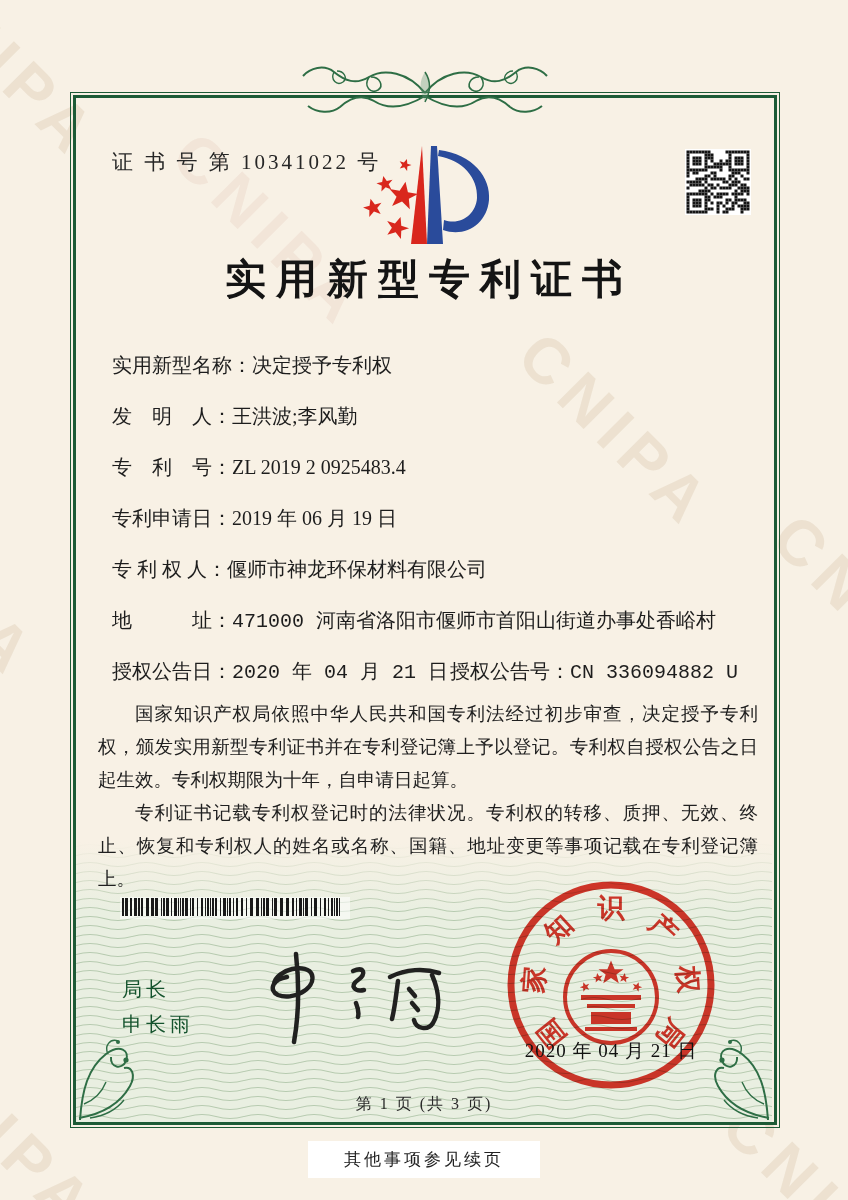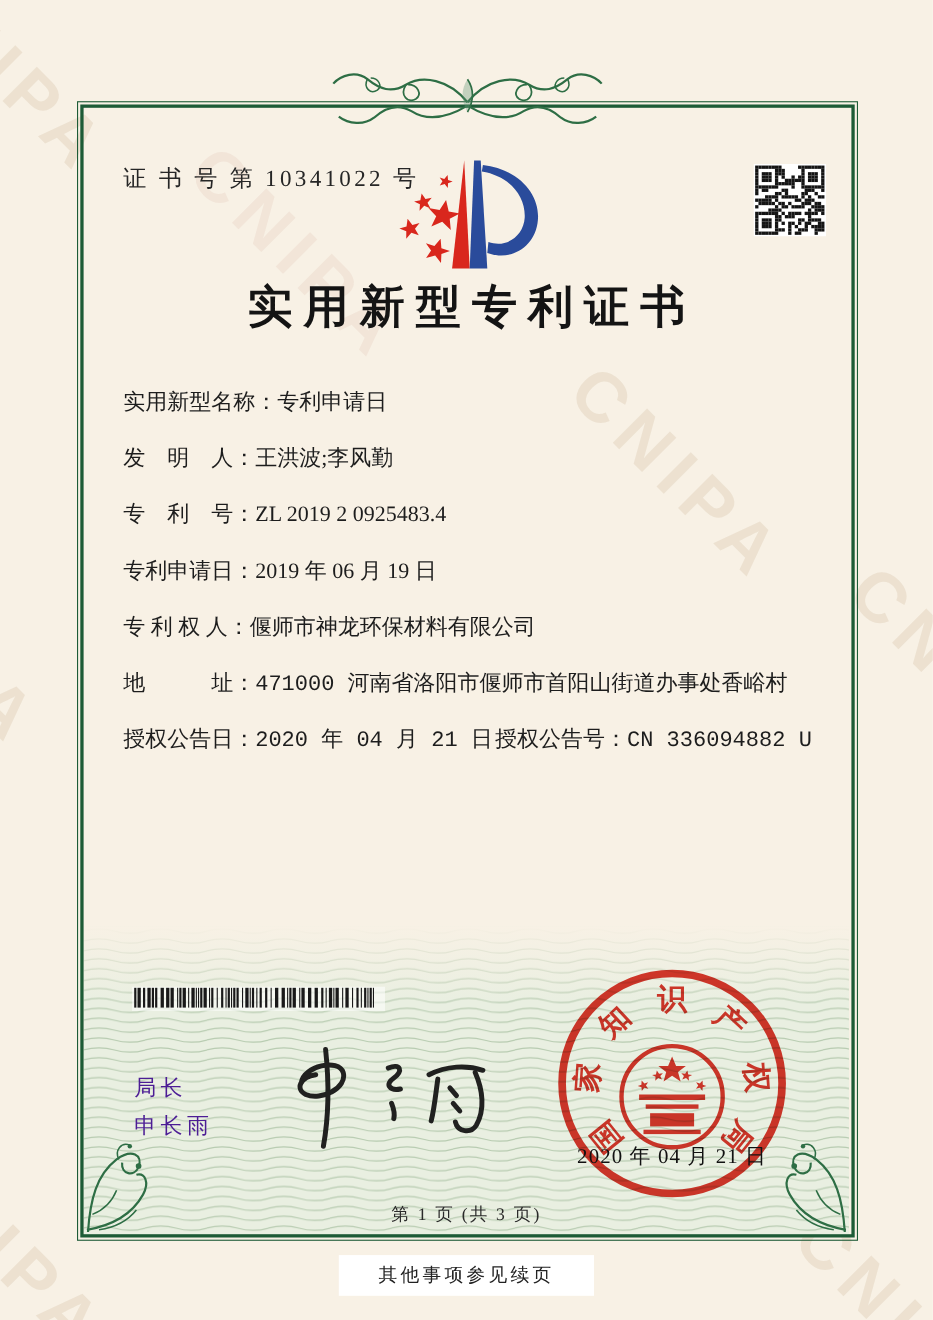--- a/index.html
+++ b/index.html
@@ -57,21 +57,21 @@
     font-size:18.5px;line-height:33px;color:#202020;text-align:justify;
   }
   .paras p{margin:0;text-indent:2em;}
   .barcode{
     position:absolute;left:120px;top:897px;width:226px;height:20px;
     font-size:0;background:rgba(255,255,255,0.55);padding:1px 2px;
   }
   .barcode i{display:inline-block;height:18px;vertical-align:top;}
   .director{
     position:absolute;left:122px;top:972px;
-    font-size:20px;line-height:35px;letter-spacing:4px;color:#4c1d95;
+    font-size:20px;line-height:35px;letter-spacing:4px;color:#14532d;
   }
   .sealdate{
     position:absolute;left:503px;top:1038px;width:216px;text-align:center;
     font-size:19px;letter-spacing:1px;color:#111;
   }
   .pageinfo{
     position:absolute;left:0;top:1094px;width:848px;text-align:center;
     font-size:16px;letter-spacing:2px;color:#2a2a2a;
   }
   .contnote{
@@ -410,21 +410,21 @@
       <rect x="37.5" y="61.5" width="3" height="3"></rect>
       <rect x="40.5" y="61.5" width="3" height="3"></rect>
       <rect x="55.5" y="61.5" width="3" height="3"></rect>
     </g>
 </svg>
 
 <div class="title">实用新型专利证书</div>
 
 <div class="rows">
   <div class="frow" style="top:0;">
-    <span class="flabel">实用新型名称：</span><span class="fvalue">专利申请日</span>
+    <span class="flabel">实用新型名称：</span><span class="fvalue">决定授予专利权</span>
   </div>
   <div class="frow" style="top:51px;">
     <span class="flabel">发　明　人：</span><span class="fvalue">王洪波;李风勤</span>
   </div>
   <div class="frow" style="top:102px;">
     <span class="flabel">专　利　号：</span><span class="fvalue">ZL 2019 2 0925483.4</span>
   </div>
   <div class="frow" style="top:153px;">
     <span class="flabel">专利申请日：</span><span class="fvalue">2019 年 06 月 19 日</span>
   </div>
@@ -436,20 +436,22 @@
   </div>
   <div class="frow" style="top:306px;font-family:Liberation Mono, monospace;">
     <span class="flabel">授权公告日：</span><span class="fvalue">2020 年 04 月 21 日</span>
     <span class="pair2">
       <span class="flabel">授权公告号：</span><span class="fvalue">CN 336094882 U</span>
     </span>
   </div>
 </div>
 
 <div class="paras">
+  <p>国家知识产权局依照中华人民共和国专利法经过初步审查，决定授予专利权，颁发实用新型专利证书并在专利登记簿上予以登记。专利权自授权公告之日起生效。专利权期限为十年，自申请日起算。</p>
+  <p>专利证书记载专利权登记时的法律状况。专利权的转移、质押、无效、终止、恢复和专利权人的姓名或名称、国籍、地址变更等事项记载在专利登记簿上。</p>
 </div>
 
 <div class="barcode" id="barcode"><i style="width: 2px; background: rgb(25, 25, 25);"></i><i style="width: 1px; background: transparent;"></i><i style="width: 3px; background: rgb(25, 25, 25);"></i><i style="width: 2px; background: transparent;"></i><i style="width: 2px; background: rgb(25, 25, 25);"></i><i style="width: 2px; background: transparent;"></i><i style="width: 3px; background: rgb(25, 25, 25);"></i><i style="width: 1px; background: transparent;"></i><i style="width: 2px; background: rgb(25, 25, 25);"></i><i style="width: 1px; background: transparent;"></i><i style="width: 2px; background: rgb(25, 25, 25);"></i><i style="width: 3px; background: transparent;"></i><i style="width: 3px; background: rgb(25, 25, 25);"></i><i style="width: 2px; background: transparent;"></i><i style="width: 3px; background: rgb(25, 25, 25);"></i><i style="width: 1px; background: transparent;"></i><i style="width: 3px; background: rgb(25, 25, 25);"></i><i style="width: 3px; background: transparent;"></i><i style="width: 1px; background: rgb(25, 25, 25);"></i><i style="width: 1px; background: transparent;"></i><i style="width: 2px; background: rgb(25, 25, 25);"></i><i style="width: 1px; background: transparent;"></i><i style="width: 3px; background: rgb(25, 25, 25);"></i><i style="width: 2px; background: transparent;"></i><i style="width: 1px; background: rgb(25, 25, 25);"></i><i style="width: 2px; background: transparent;"></i><i style="width: 3px; background: rgb(25, 25, 25);"></i><i style="width: 1px; background: transparent;"></i><i style="width: 1px; background: rgb(25, 25, 25);"></i><i style="width: 1px; background: transparent;"></i><i style="width: 1px; background: rgb(25, 25, 25);"></i><i style="width: 1px; background: transparent;"></i><i style="width: 2px; background: rgb(25, 25, 25);"></i><i style="width: 1px; background: transparent;"></i><i style="width: 3px; background: rgb(25, 25, 25);"></i><i style="width: 2px; background: transparent;"></i><i style="width: 1px; background: rgb(25, 25, 25);"></i><i style="width: 1px; background: transparent;"></i><i style="width: 2px; background: rgb(25, 25, 25);"></i><i style="width: 3px; background: transparent;"></i><i style="width: 1px; background: rgb(25, 25, 25);"></i><i style="width: 3px; background: transparent;"></i><i style="width: 2px; background: rgb(25, 25, 25);"></i><i style="width: 2px; background: transparent;"></i><i style="width: 1px; background: rgb(25, 25, 25);"></i><i style="width: 1px; background: transparent;"></i><i style="width: 2px; background: rgb(25, 25, 25);"></i><i style="width: 1px; background: transparent;"></i><i style="width: 1px; background: rgb(25, 25, 25);"></i><i style="width: 1px; background: transparent;"></i><i style="width: 2px; background: rgb(25, 25, 25);"></i><i style="width: 1px; background: transparent;"></i><i style="width: 2px; background: rgb(25, 25, 25);"></i><i style="width: 3px; background: transparent;"></i><i style="width: 1px; background: rgb(25, 25, 25);"></i><i style="width: 2px; background: transparent;"></i><i style="width: 3px; background: rgb(25, 25, 25);"></i><i style="width: 1px; background: transparent;"></i><i style="width: 1px; background: rgb(25, 25, 25);"></i><i style="width: 1px; background: transparent;"></i><i style="width: 2px; background: rgb(25, 25, 25);"></i><i style="width: 2px; background: transparent;"></i><i style="width: 1px; background: rgb(25, 25, 25);"></i><i style="width: 2px; background: transparent;"></i><i style="width: 2px; background: rgb(25, 25, 25);"></i><i style="width: 3px; background: transparent;"></i><i style="width: 2px; background: rgb(25, 25, 25);"></i><i style="width: 3px; background: transparent;"></i><i style="width: 1px; background: rgb(25, 25, 25);"></i><i style="width: 3px; background: transparent;"></i><i style="width: 3px; background: rgb(25, 25, 25);"></i><i style="width: 3px; background: transparent;"></i><i style="width: 3px; background: rgb(25, 25, 25);"></i><i style="width: 2px; background: transparent;"></i><i style="width: 1px; background: rgb(25, 25, 25);"></i><i style="width: 1px; background: transparent;"></i><i style="width: 2px; background: rgb(25, 25, 25);"></i><i style="width: 1px; background: transparent;"></i><i style="width: 3px; background: rgb(25, 25, 25);"></i><i style="width: 3px; background: transparent;"></i><i style="width: 1px; background: rgb(25, 25, 25);"></i><i style="width: 1px; background: transparent;"></i><i style="width: 3px; background: rgb(25, 25, 25);"></i><i style="width: 3px; background: transparent;"></i><i style="width: 3px; background: rgb(25, 25, 25);"></i><i style="width: 3px; background: transparent;"></i><i style="width: 3px; background: rgb(25, 25, 25);"></i><i style="width: 3px; background: transparent;"></i><i style="width: 2px; background: rgb(25, 25, 25);"></i><i style="width: 2px; background: transparent;"></i><i style="width: 1px; background: rgb(25, 25, 25);"></i><i style="width: 2px; background: transparent;"></i><i style="width: 3px; background: rgb(25, 25, 25);"></i><i style="width: 1px; background: transparent;"></i><i style="width: 1px; background: rgb(25, 25, 25);"></i><i style="width: 1px; background: transparent;"></i><i style="width: 3px; background: rgb(25, 25, 25);"></i><i style="width: 3px; background: transparent;"></i><i style="width: 1px; background: rgb(25, 25, 25);"></i><i style="width: 2px; background: transparent;"></i><i style="width: 3px; background: rgb(25, 25, 25);"></i><i style="width: 3px; background: transparent;"></i><i style="width: 1px; background: rgb(25, 25, 25);"></i><i style="width: 3px; background: transparent;"></i><i style="width: 2px; background: rgb(25, 25, 25);"></i><i style="width: 2px; background: transparent;"></i><i style="width: 1px; background: rgb(25, 25, 25);"></i><i style="width: 2px; background: transparent;"></i><i style="width: 2px; background: rgb(25, 25, 25);"></i><i style="width: 1px; background: transparent;"></i><i style="width: 1px; background: rgb(25, 25, 25);"></i><i style="width: 1px; background: transparent;"></i><i style="width: 2px; background: rgb(25, 25, 25);"></i><i style="width: 1px; background: transparent;"></i><i style="width: 1px; background: rgb(25, 25, 25);"></i></div>
 
 <div class="director">
   <div>局长</div>
   <div>申长雨</div>
 </div>
 
 <svg class="abs" style="left:252px;top:942px;" width="210" height="112" viewBox="0 0 210 112">

